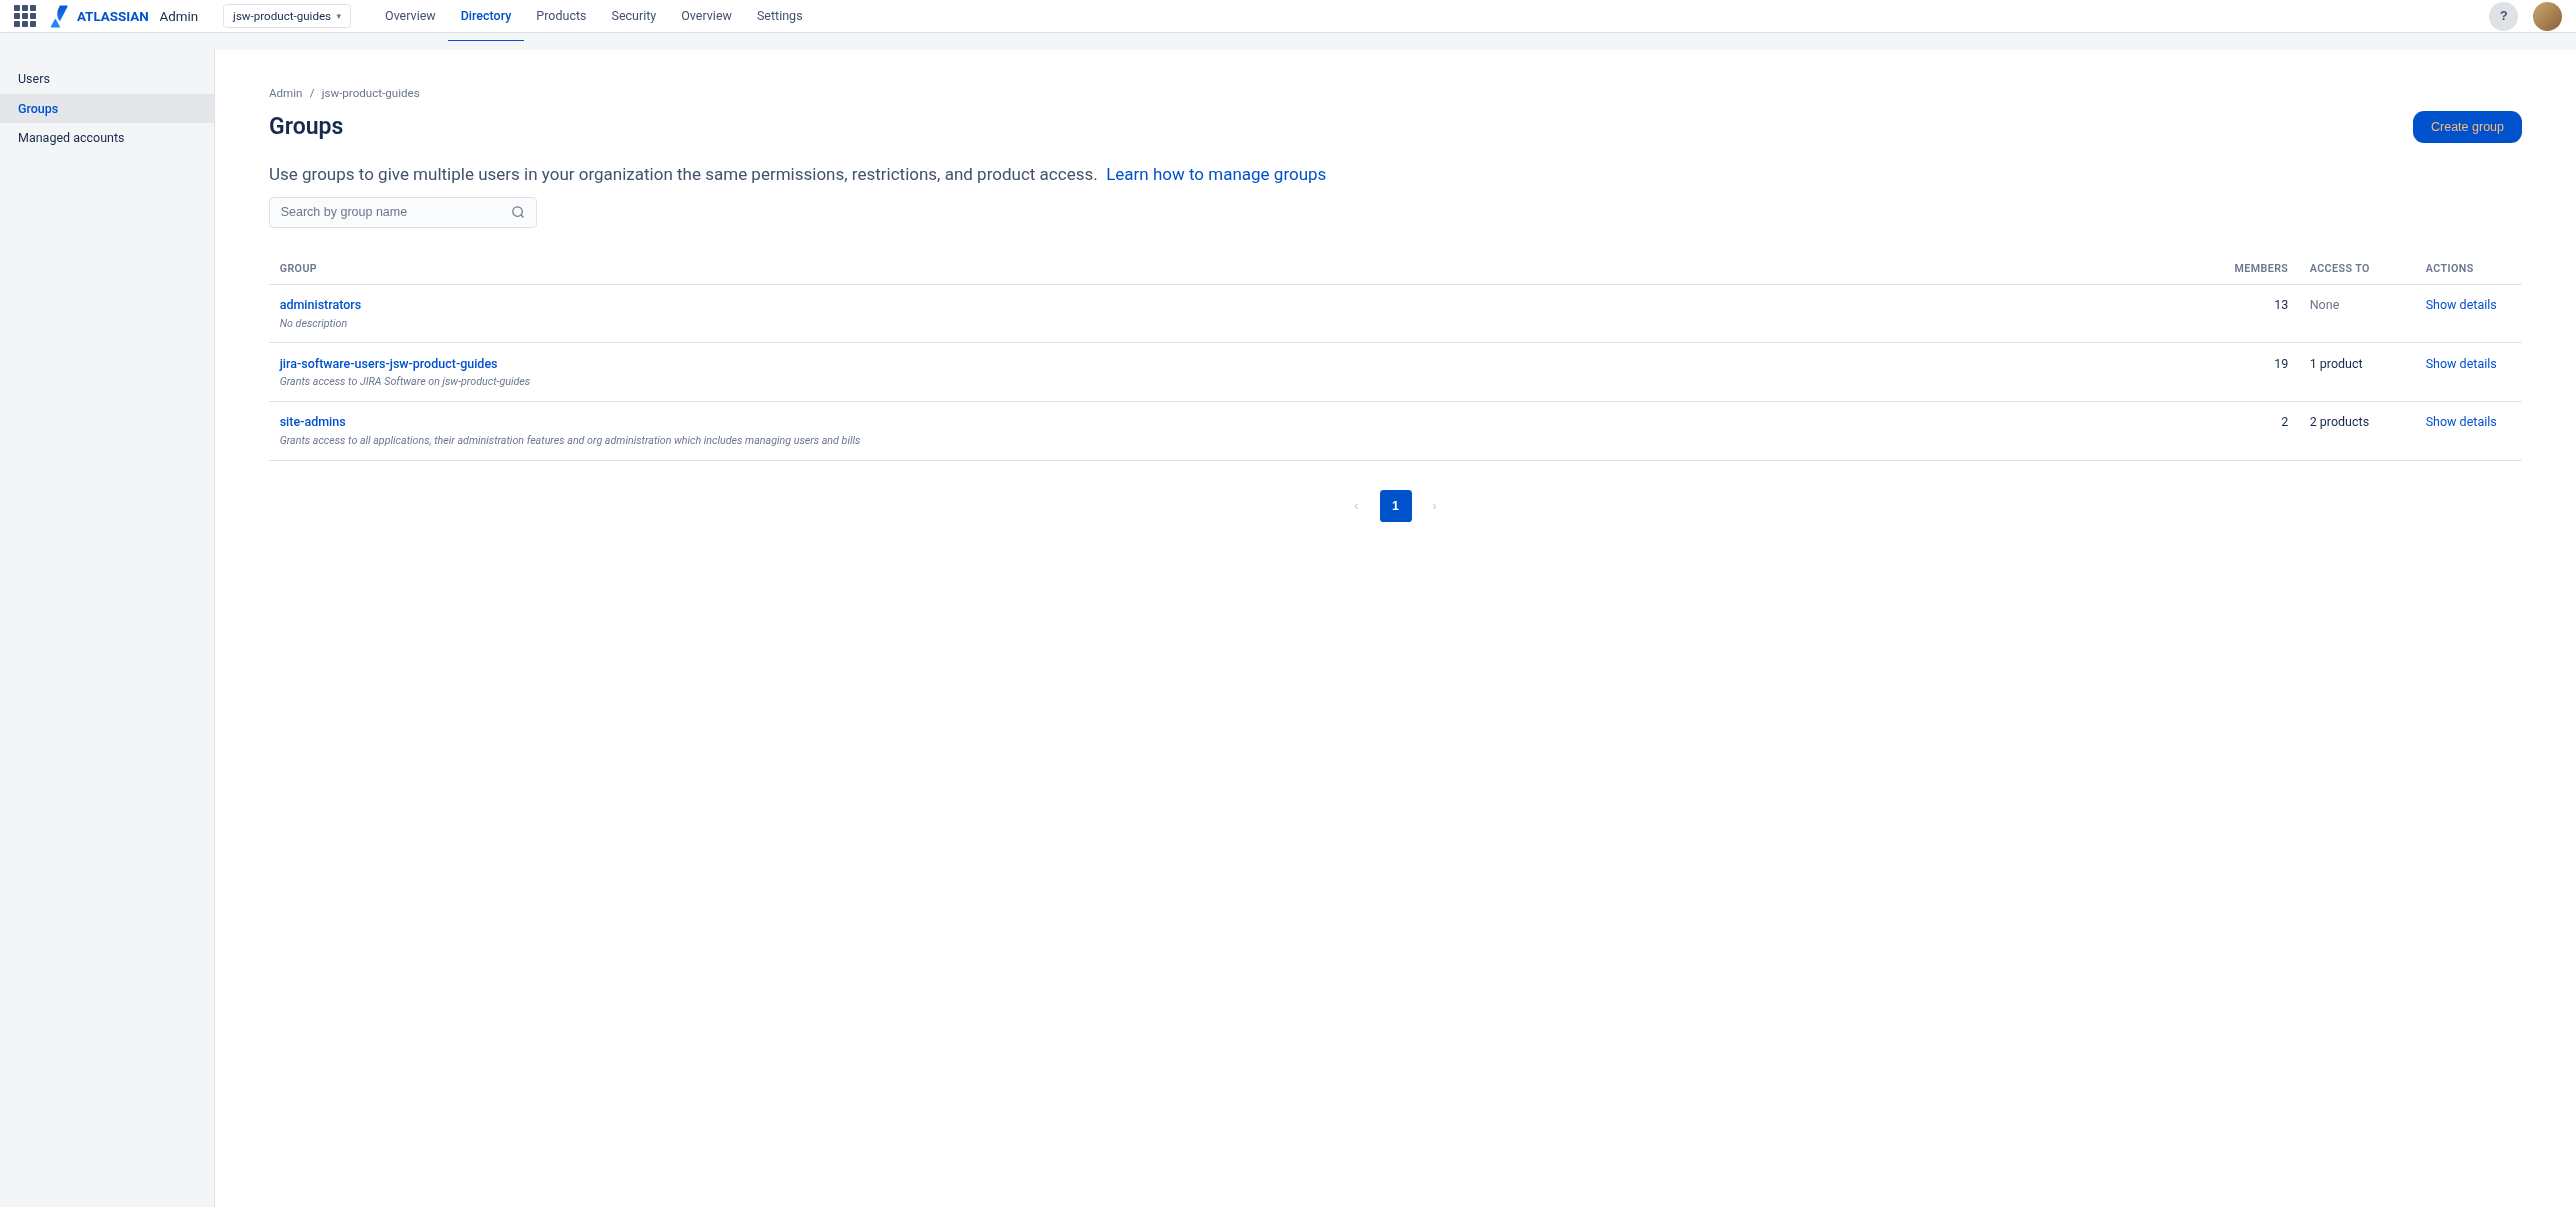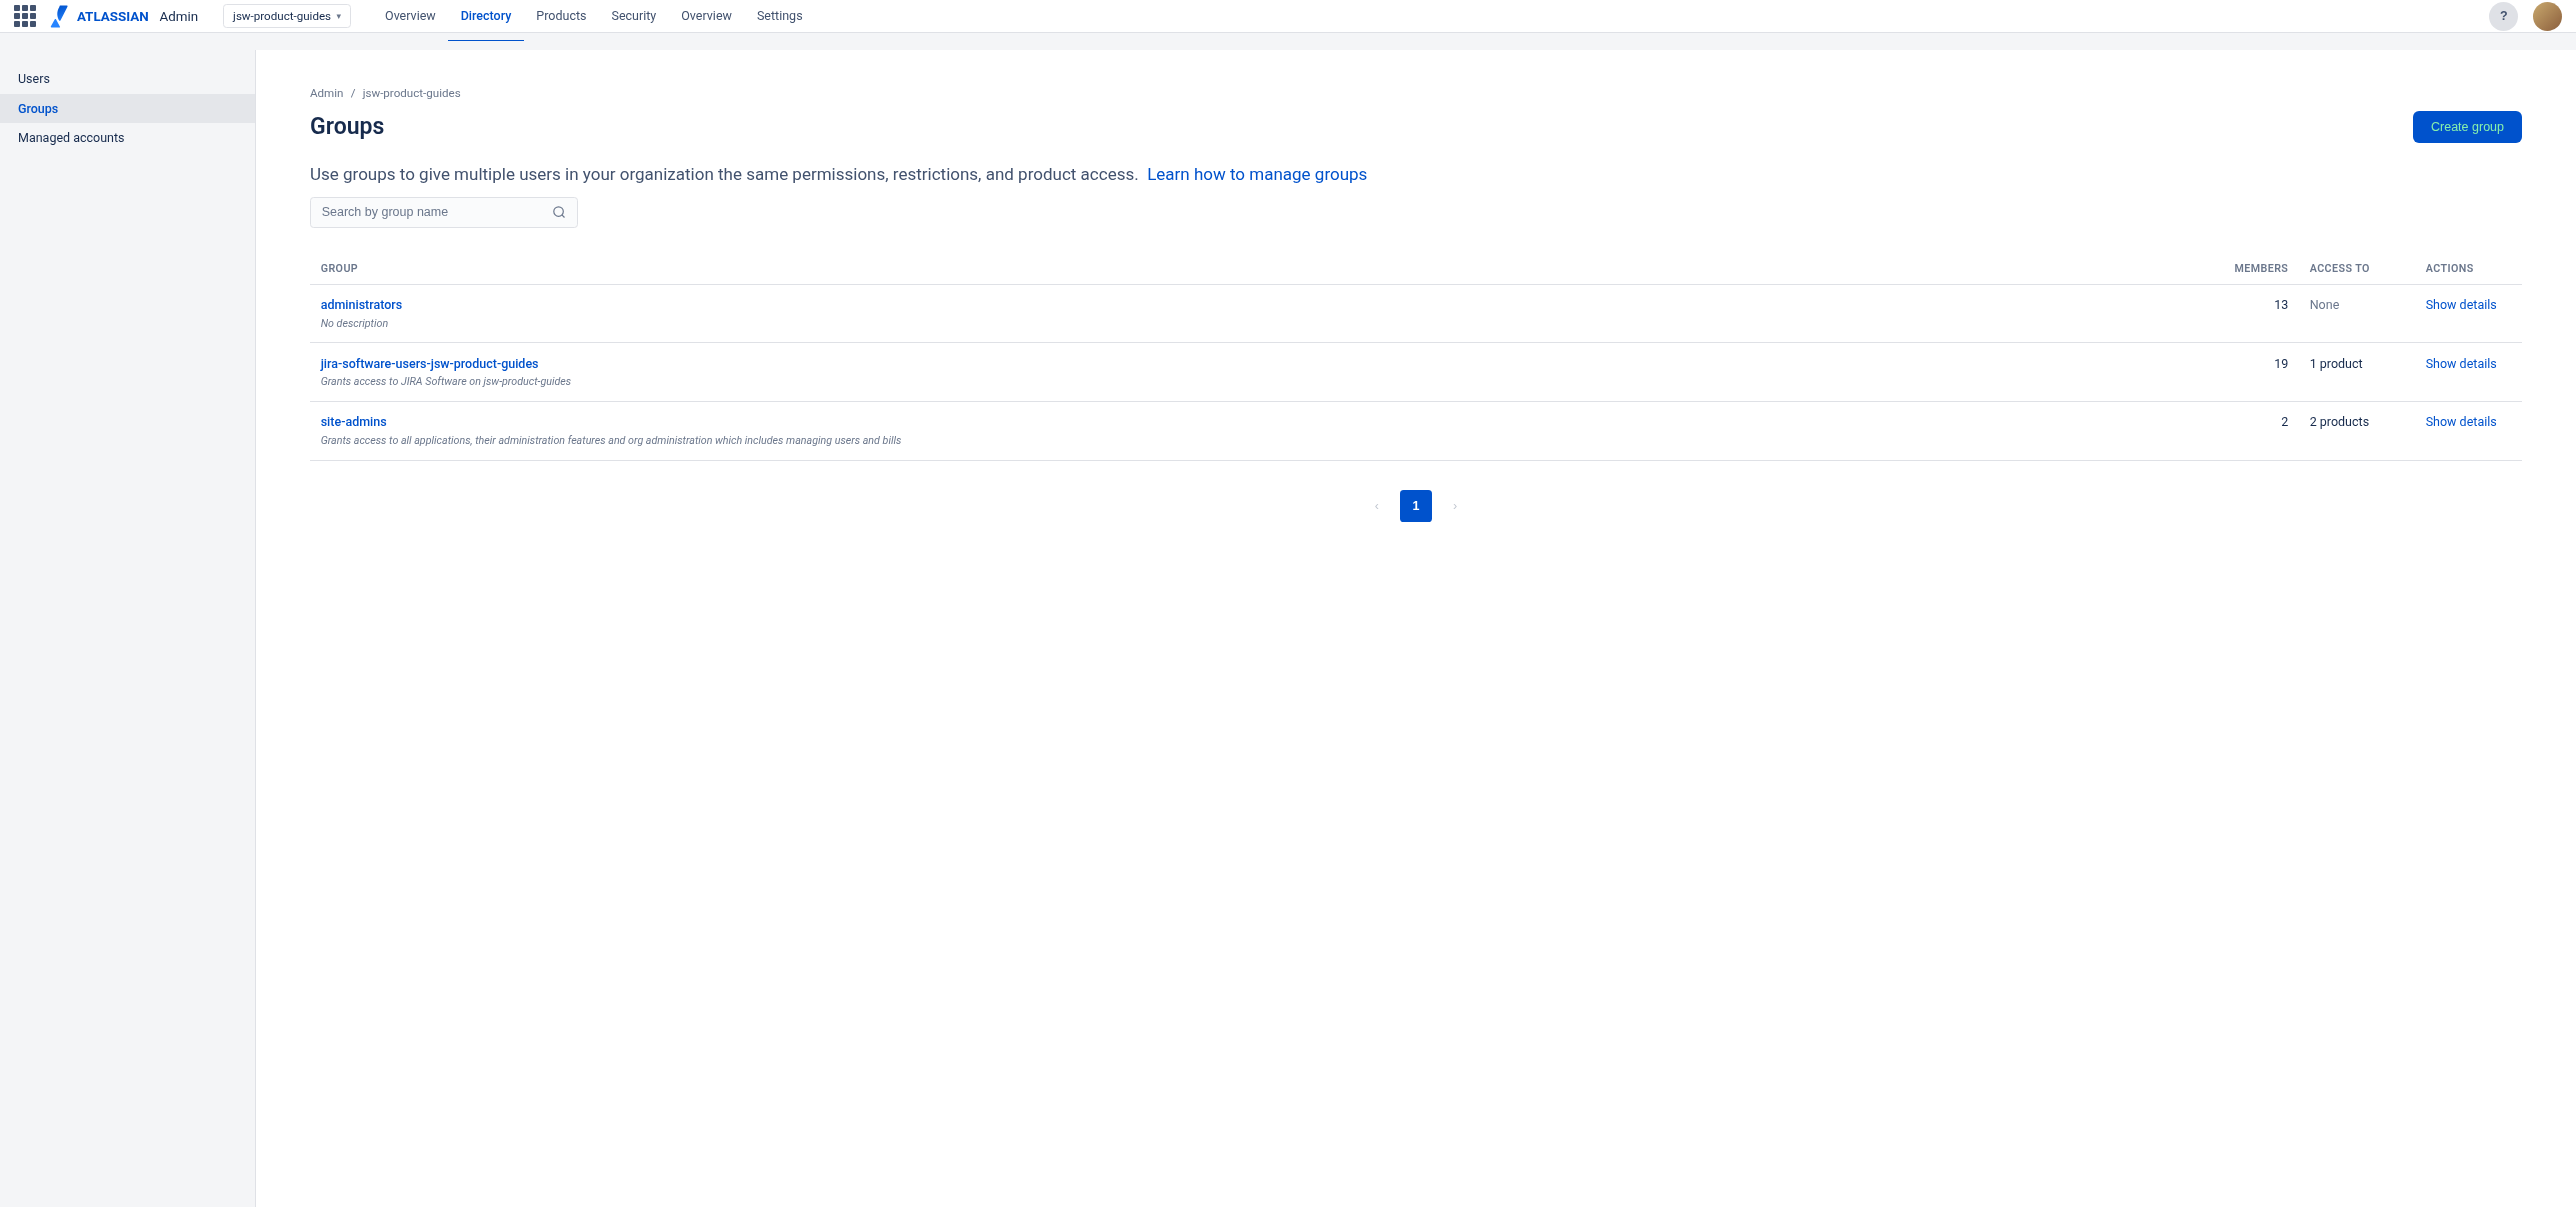--- a/index.html
+++ b/index.html
@@ -118,21 +118,21 @@
 
     
     .page-layout {
       display: flex;
       margin-top: 50px;
       min-height: calc(100vh - 50px);
     }
 
     
     .sidebar {
-      width: 256px;
+      width: 215px;
       background: #f4f5f7;
       border-right: 0.9px solid #dfe1e6;
       padding: 14.3px 0;
       flex-shrink: 0;
     }
     .sidebar-item {
       display: flex;
       align-items: center;
       padding: 7.2px 18px;
       font-size: 12.5px;
@@ -173,23 +173,23 @@
       justify-content: space-between;
       margin-bottom: 18px;
     }
     .page-title {
       font-size: 23px;
       font-weight: 600;
       color: #172b4d;
     }
     .create-group-btn {
       background: #0052cc;
-      color: #86efac;
+      color: #fdba74;
       border: none;
-      border-radius: 6px;
+      border-radius: 11px;
       padding: 9px 18px;
       font-size: 12.5px;
       font-weight: 500;
       cursor: pointer;
     }
 
     .description-text {
       font-size: 17px;
       color: #42526e;
       margin-bottom: 9px;

